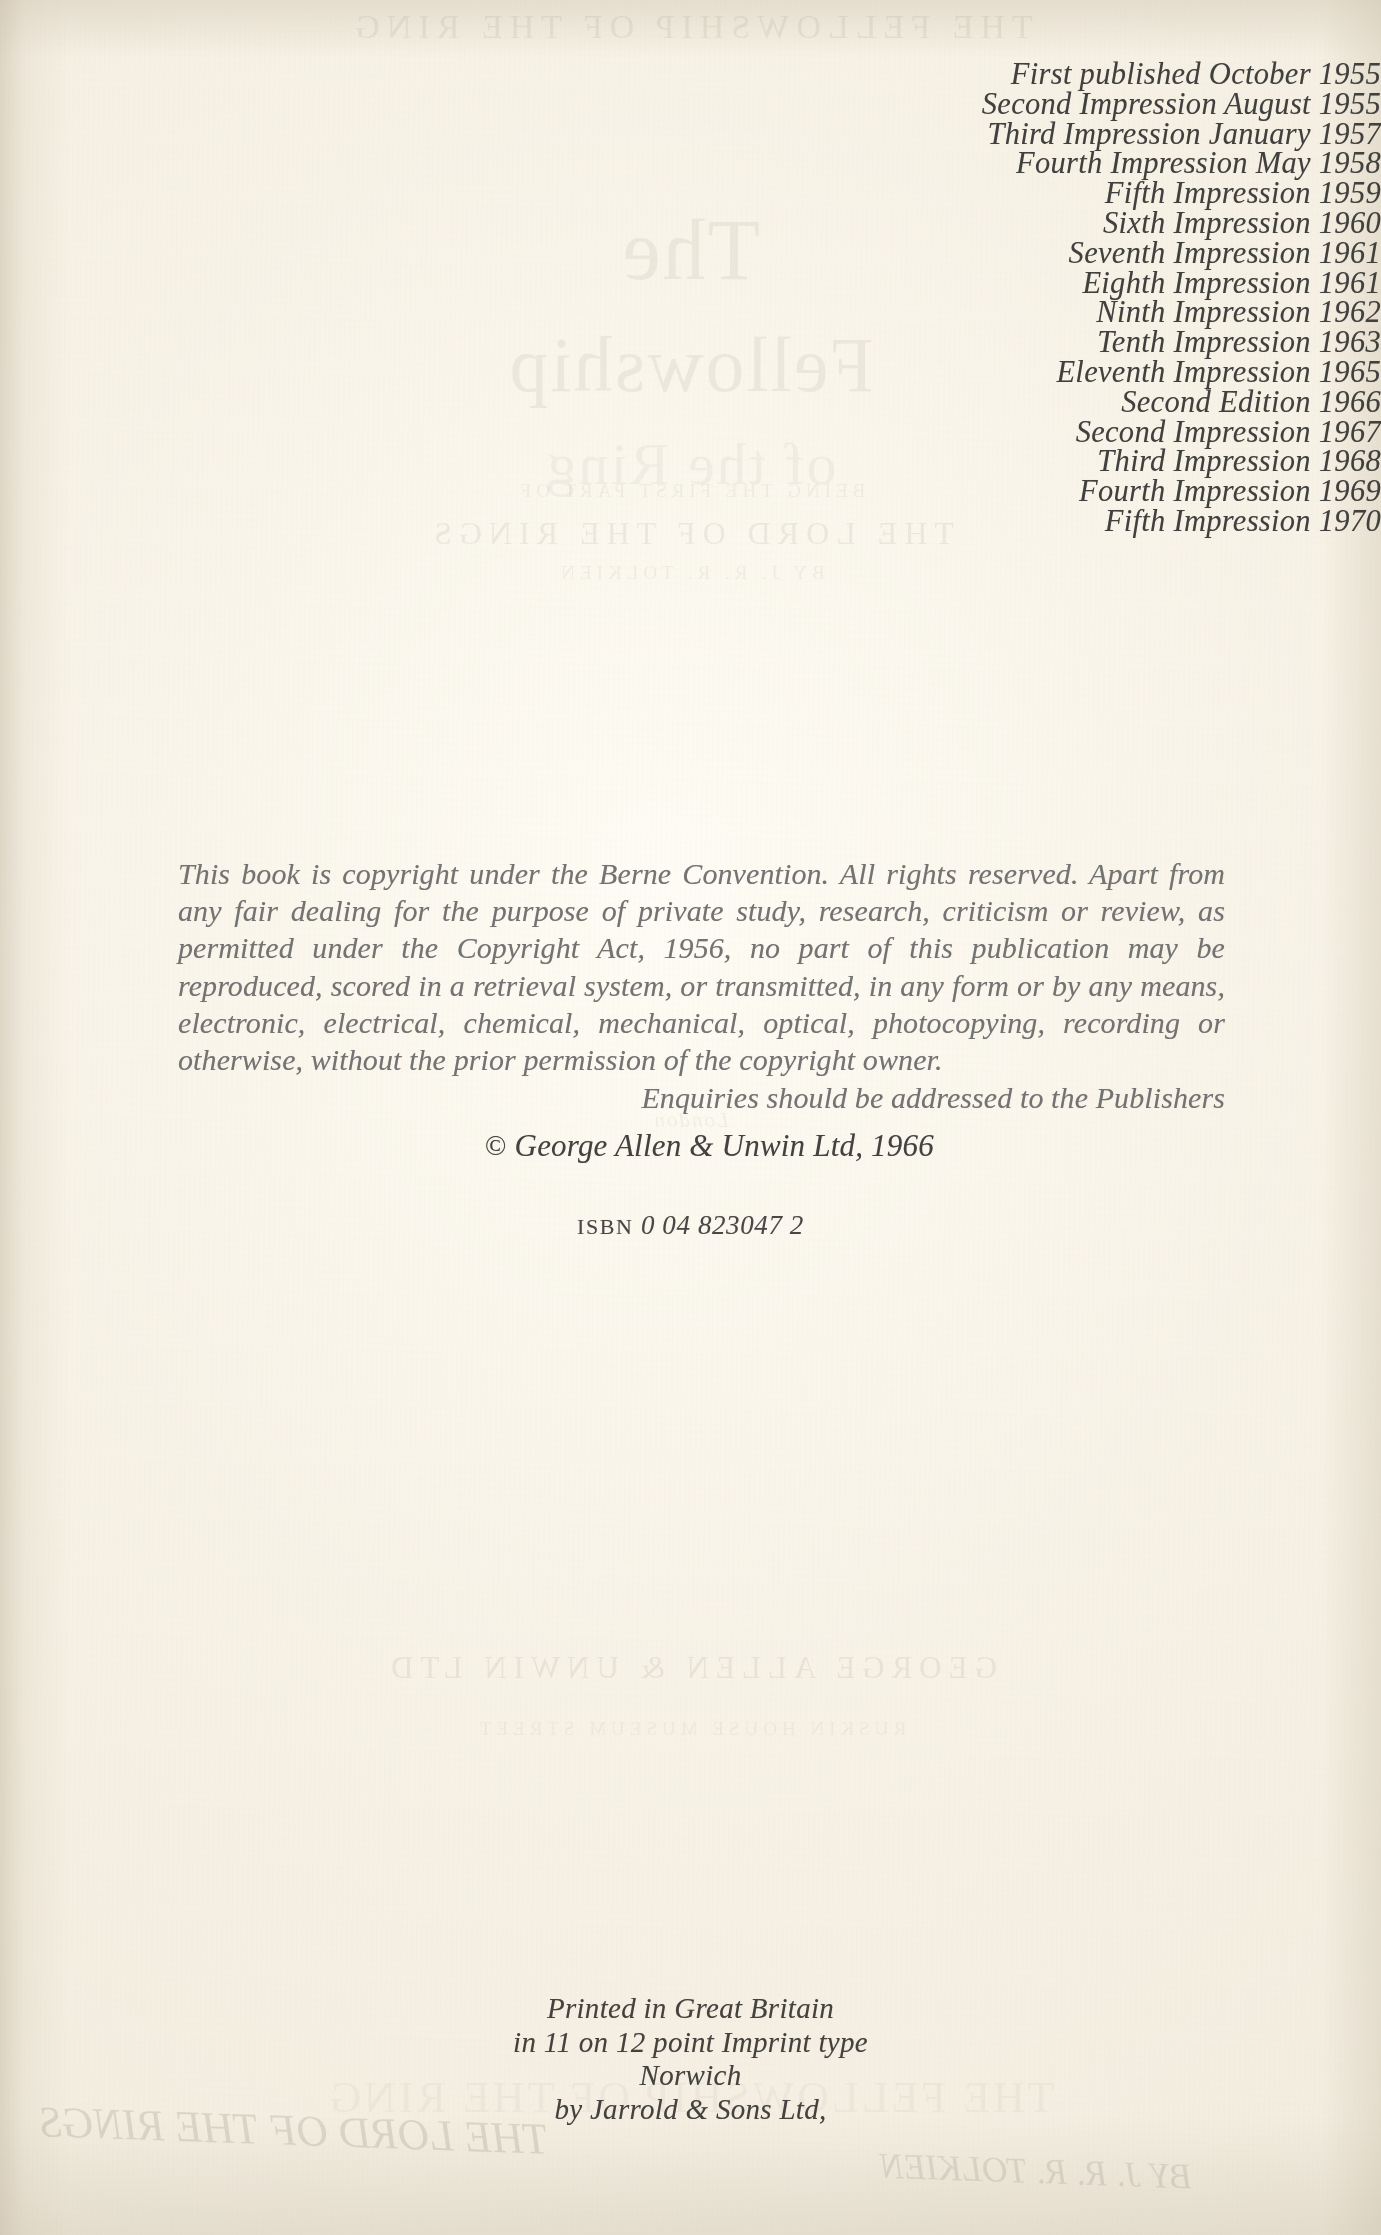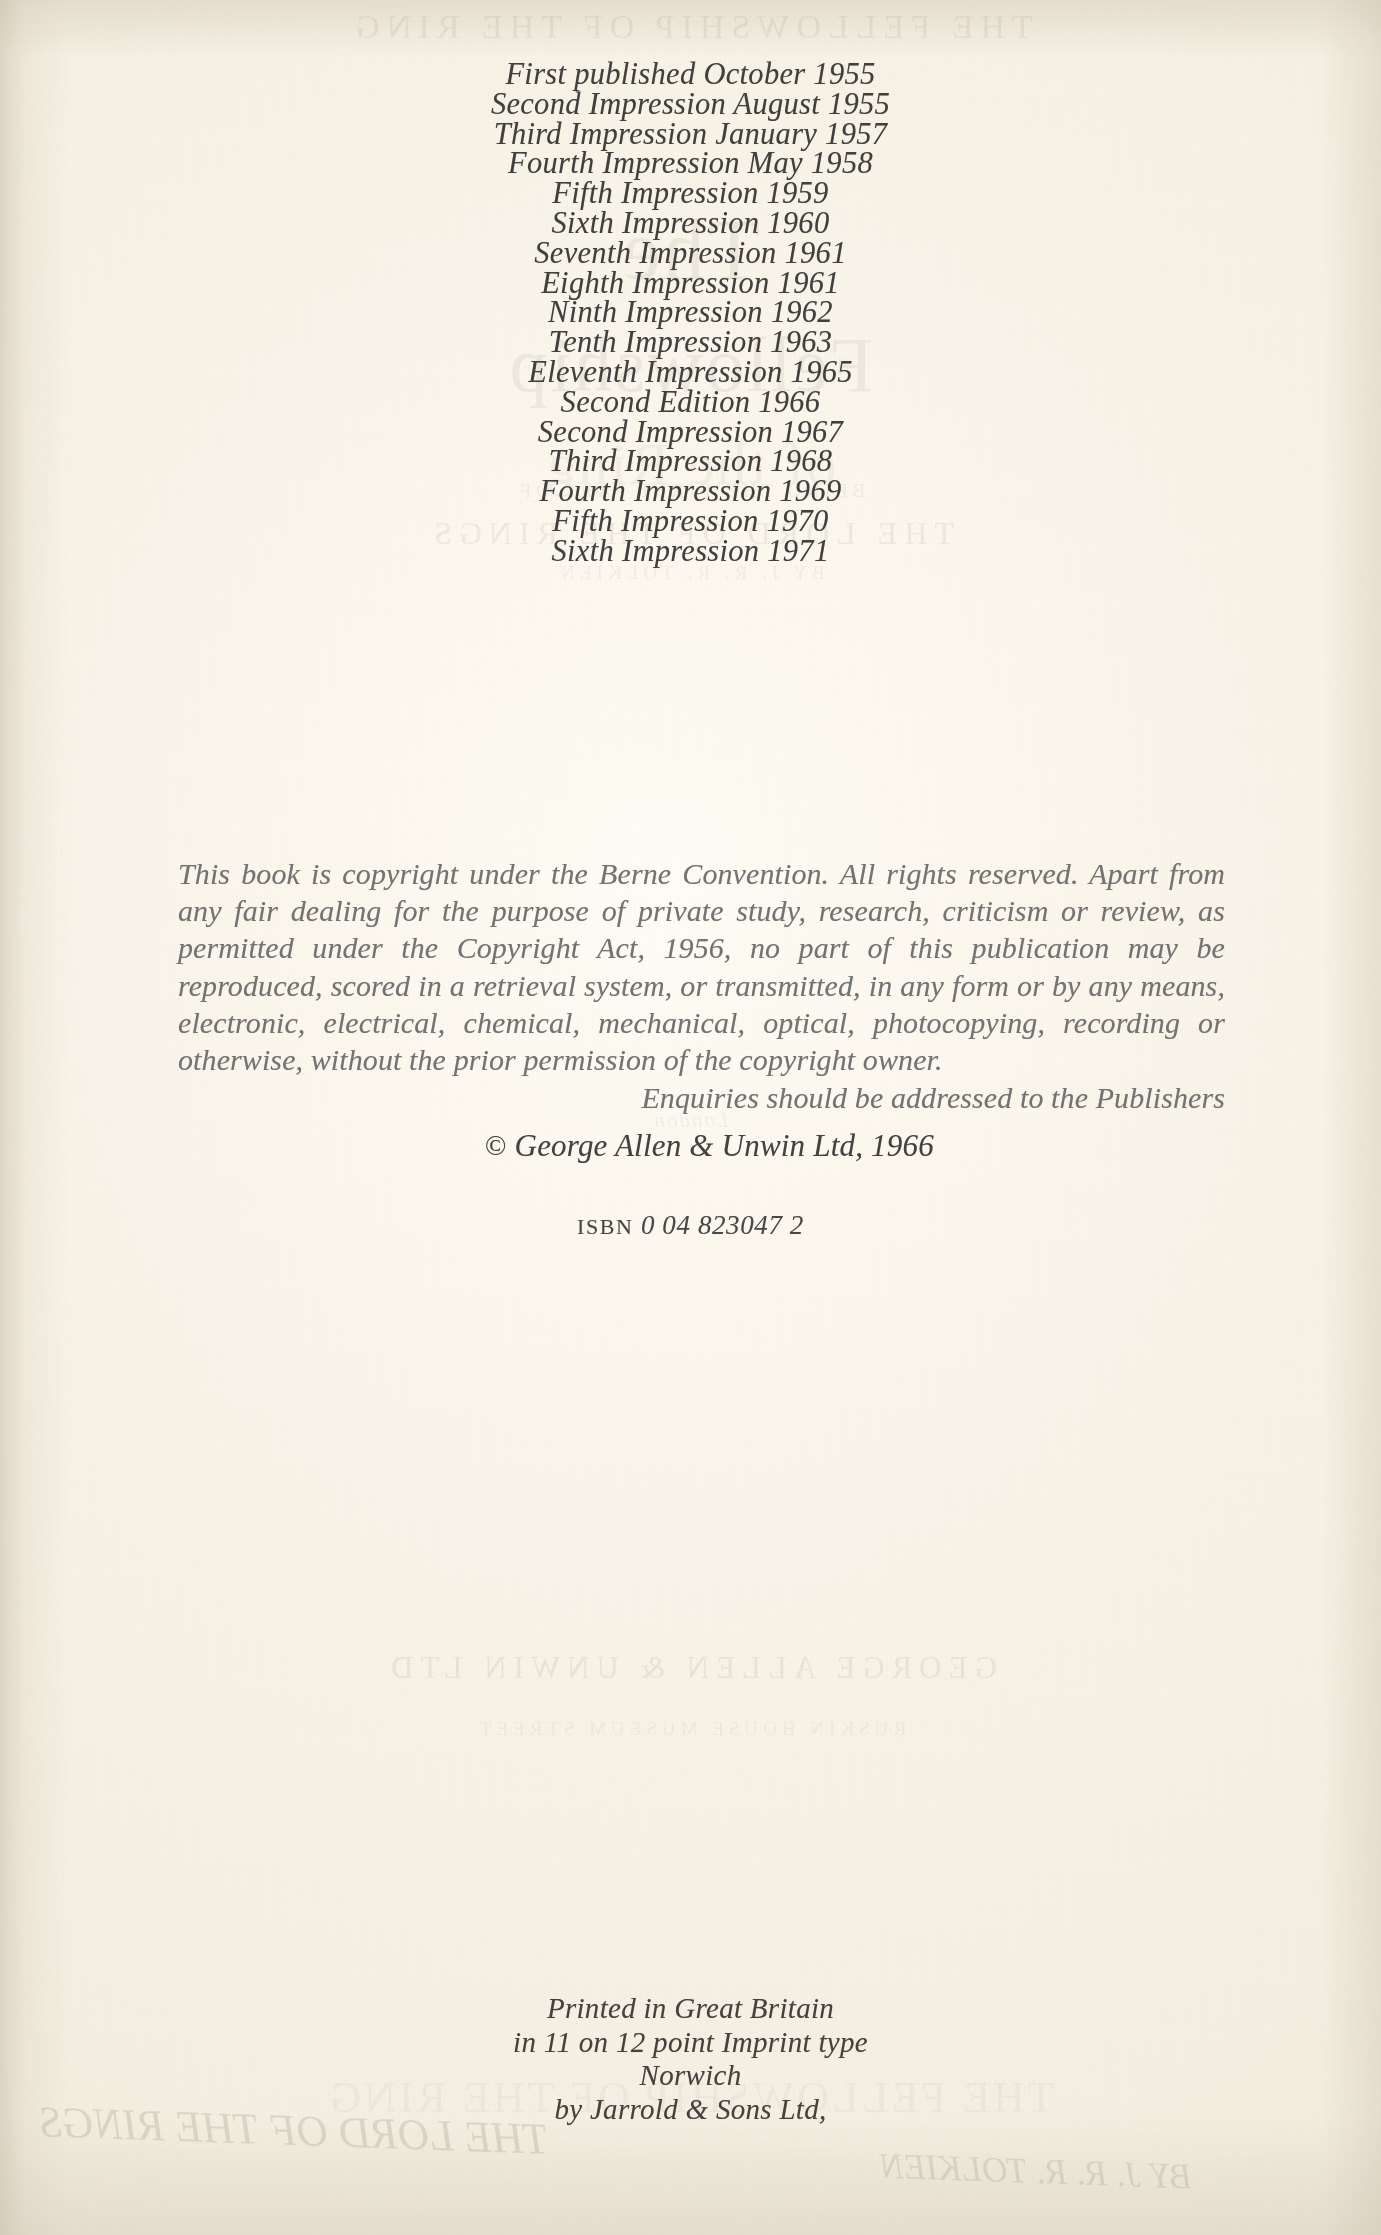--- a/index.html
+++ b/index.html
@@ -140,21 +140,21 @@
     position: absolute;
     inset: 0;
     z-index: 6;
   }
 
   .impressions {
     position: absolute;
     top: 60px;
     left: 0;
     right: 0;
-    text-align: center;
+    text-align: right;
   }
   .impressions .line {
     font-style: italic;
     font-size: 30.5px;
     line-height: 29.8px;
     color: #40403f;
     letter-spacing: 0.3px;
     white-space: nowrap;
   }
 
@@ -290,21 +290,20 @@
       <div class="line">Seventh Impression 1961</div>
       <div class="line">Eighth Impression 1961</div>
       <div class="line">Ninth Impression 1962</div>
       <div class="line">Tenth Impression 1963</div>
       <div class="line">Eleventh Impression 1965</div>
       <div class="line">Second Edition 1966</div>
       <div class="line">Second Impression 1967</div>
       <div class="line">Third Impression 1968</div>
       <div class="line">Fourth Impression 1969</div>
       <div class="line">Fifth Impression 1970</div>
-      <div class="line">Sixth Impression 1971</div>
     </div>
 
     <div class="copyright-block">
       <p class="copyright-para"><span>This book is copyright under the Berne Convention. All rights reserved. Apart from any fair dealing for the purpose of private study, research, criticism or review, as permitted under the Copyright Act, 1956, no part of this publication may be reproduced, scored in a retrieval system, or transmitted, in any form or by any means, electronic, electrical, chemical, mechanical, optical, photocopying, recording or otherwise, without the prior permission of the copyright owner.</span><span class="lastline">Enquiries should be addressed to the Publishers</span></p>
     </div>
 
     <div class="copyright-line"><span class="circ">©</span> <span>George Allen &amp; Unwin Ltd, 1966</span></div>
 
     <div class="isbn-line"><span class="smallcaps">ISBN</span> <span>0 04 823047 2</span></div>
 

